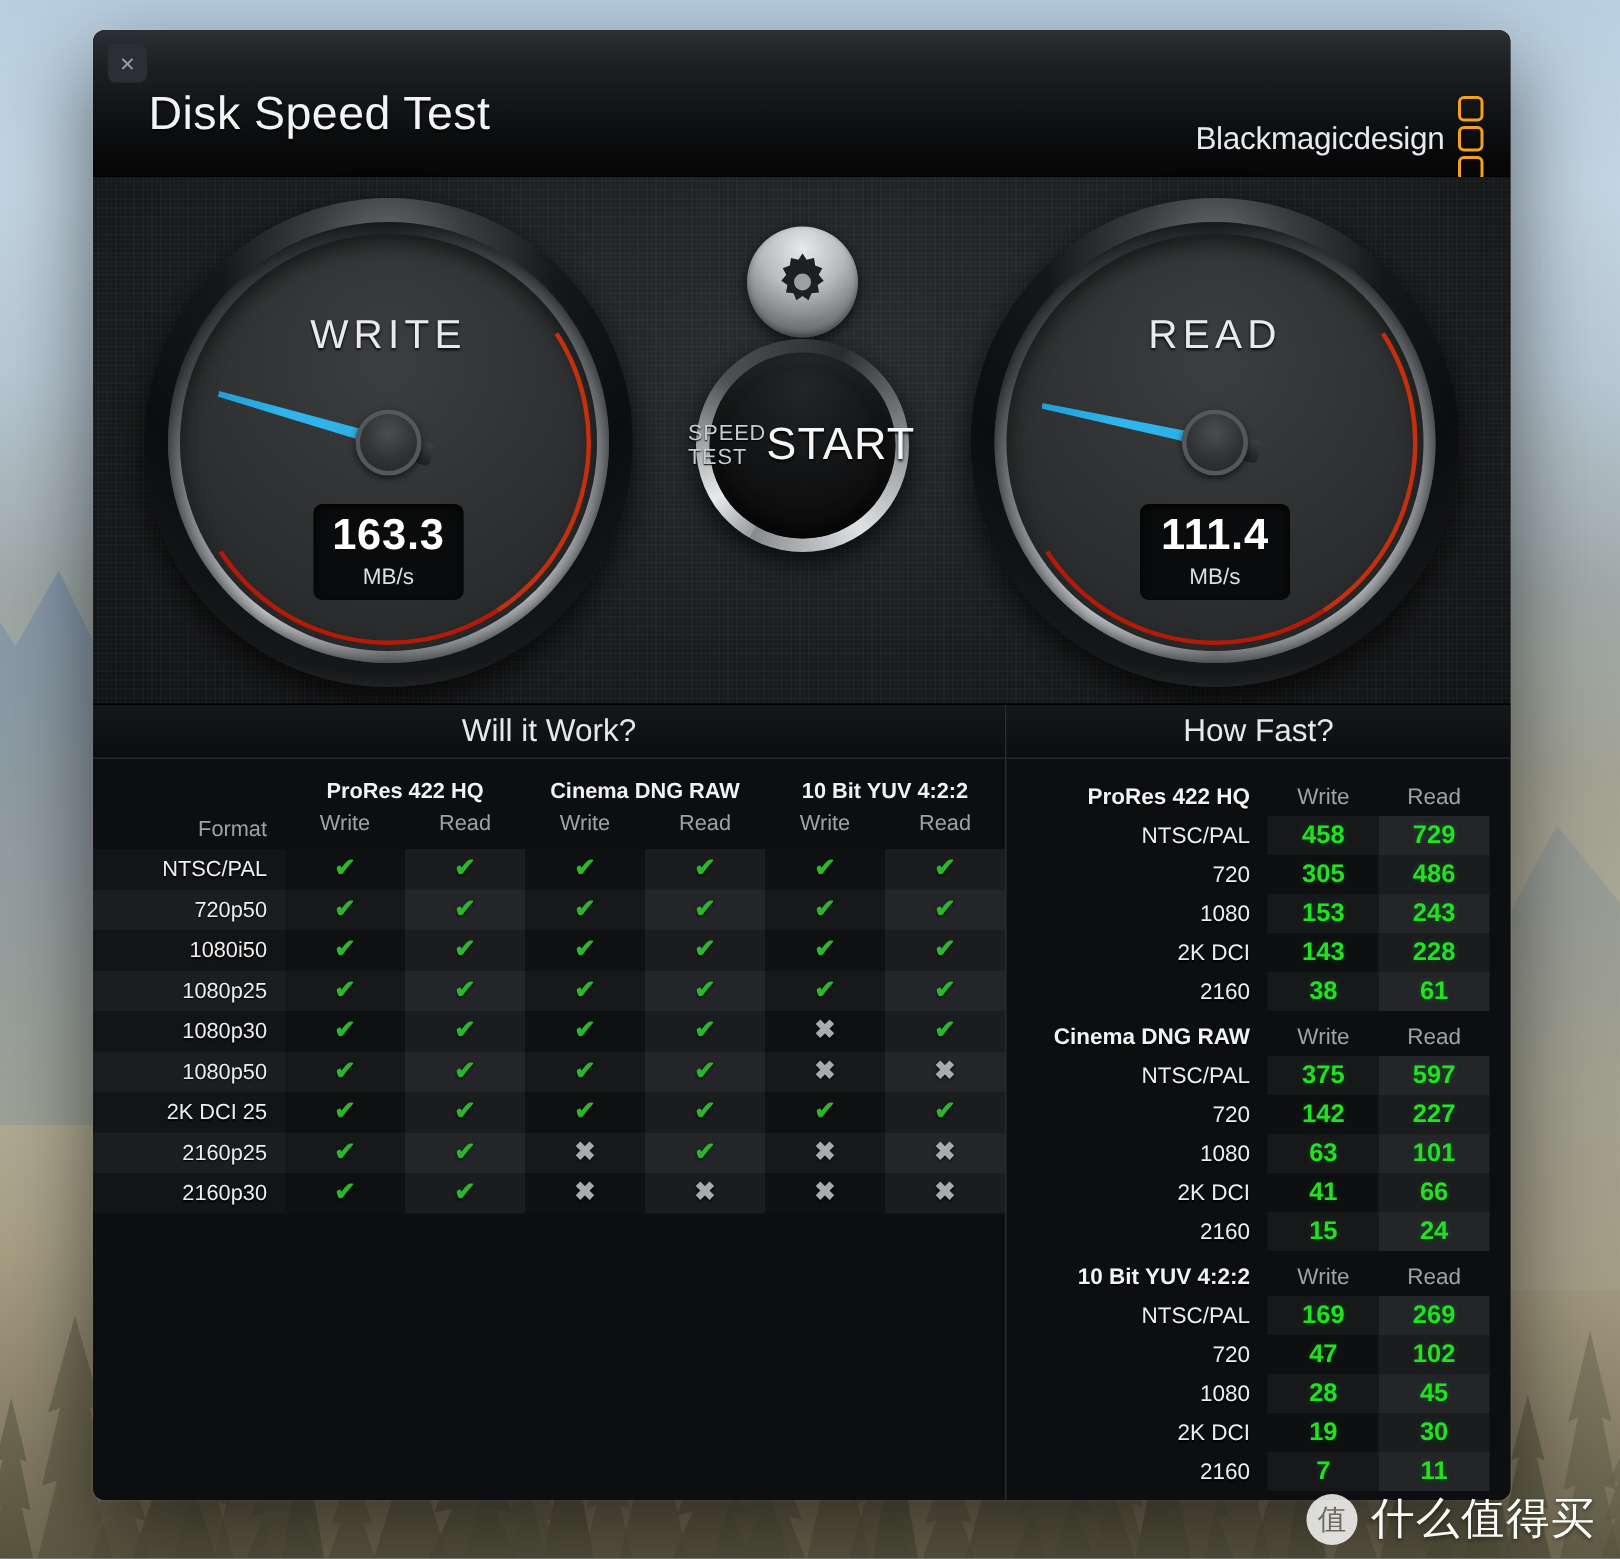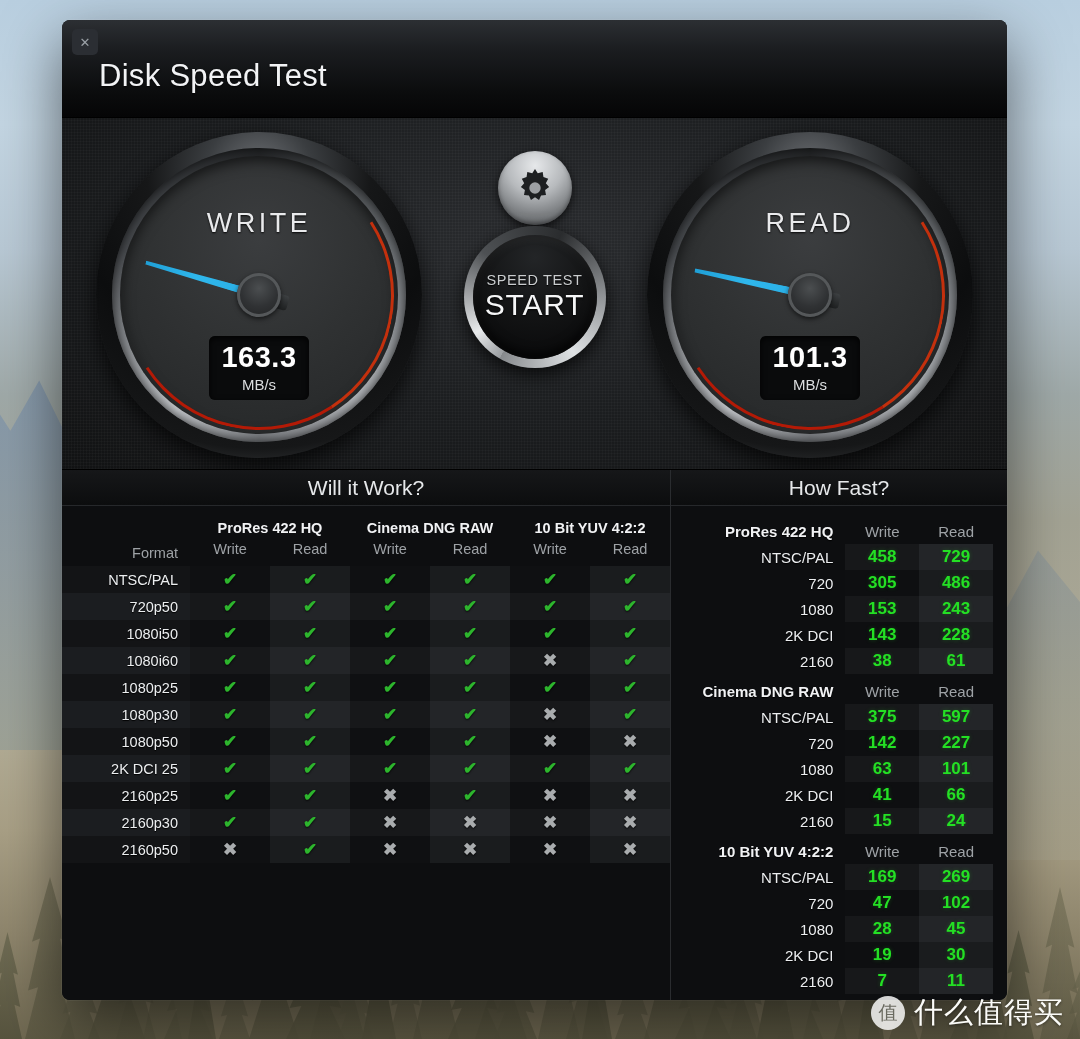--- a/index.html
+++ b/index.html
@@ -304,21 +304,21 @@
     background: conic-gradient(from 210deg, #9a9da0, #e8eaec 8%, #4e5154 28%, #2a2c2e 48%, #8d9093 66%, #dfe2e4 82%, #86898c 100%);
     box-shadow: 0 6px 18px rgba(0,0,0,.75);
     display: flex; align-items: center; justify-content: center;
     cursor: pointer;
   }
   #start-inner {
     width: 124px; height: 124px;
     border-radius: 50%;
     background: radial-gradient(circle at 50% 18%, #232527 0%, #141516 45%, #060607 100%);
     box-shadow: inset 0 3px 10px rgba(255,255,255,.07), inset 0 -4px 12px rgba(0,0,0,.9);
-    display: flex; flex-direction: column;
+    display: flex; flex-direction: row;
     align-items: center; justify-content: center;
     gap: 0;
   }
   #start-sub {
     font-size: 14.5px;
     letter-spacing: .6px;
     color: #c9ccce;
     text-shadow: 0 1px 1px #000;
   }
   #start-main {
@@ -514,20 +514,28 @@
       <div class="tree" style="width: 31px; height: 109px; left: 1003px; opacity: 0.94;"></div>
       <div class="tree" style="width: 40px; height: 152px; left: 1040px; opacity: 0.57;"></div>
       <div class="tree" style="width: 39px; height: 83px; left: 1067px; opacity: 0.68;"></div>
     </div>
 
   <div id="app-window">
 
     <div id="titlebar">
       <div id="close-button">✕</div>
       <div id="app-title">Disk Speed Test</div>
+      <div id="brand">
+        <span id="brand-text">Blackmagicdesign</span>
+        <span id="brand-mark">
+          <i></i>
+            <i></i>
+            <i></i>
+        </span>
+      </div>
     </div>
 
     <div id="gauges">
 
       <div class="gauge" id="gauge-write">
         <div class="gauge-ring"></div>
         <div class="gauge-face">
           <div class="ticks">
               <div class="tick" style="transform: rotate(50deg);"></div>
               <div class="tick" style="transform: rotate(85deg);"></div>
@@ -572,21 +580,21 @@
               <div class="redzone rz3" style="transform: rotate(284deg);"></div>
               <div class="redzone rz4" style="transform: rotate(296deg);"></div>
               <div class="redzone rz5" style="transform: rotate(308deg);"></div>
               <div class="redarc"></div>
             </div>
           <div class="gauge-label">READ</div>
           <div class="hub-tail" style="transform: rotate(372deg);"></div>
           <div class="needle" style="transform: rotate(192deg);"></div>
           <div class="hub"></div>
           <div class="readout">
-            <div class="readout-value">101.3</div>
+            <div class="readout-value">111.4</div>
             <div class="readout-unit">MB/s</div>
           </div>
         </div>
       </div>
 
       <div id="gear-button">
         <svg viewBox="0 0 24 24" aria-hidden="true">
           <path fill="#1d1f21" d="M12 1.6l1.5 2.3 2.7-.6.4 2.7 2.6 1-1.3 2.4 1.8 2.1-2.2 1.6.5 2.7-2.7.3-1.1 2.5-2.2-1.5-2.2 1.5-1.1-2.5-2.7-.3.5-2.7-2.2-1.6 1.8-2.1-1.3-2.4 2.6-1 .4-2.7 2.7.6z"></path>
           <circle cx="12" cy="12" r="3.1" fill="#9da0a3"></circle>
         </svg>
@@ -653,29 +661,20 @@
               <tr>
                 <td class="fmt">1080i50</td>
                 <td class="cell c-a"><span class="mark ok">✔</span></td>
                 <td class="cell c-b"><span class="mark ok">✔</span></td>
                 <td class="cell c-a"><span class="mark ok">✔</span></td>
                 <td class="cell c-b"><span class="mark ok">✔</span></td>
                 <td class="cell c-a"><span class="mark ok">✔</span></td>
                 <td class="cell c-b"><span class="mark ok">✔</span></td>
               </tr>
               <tr>
-                <td class="fmt">1080i60</td>
-                <td class="cell c-a"><span class="mark ok">✔</span></td>
-                <td class="cell c-b"><span class="mark ok">✔</span></td>
-                <td class="cell c-a"><span class="mark ok">✔</span></td>
-                <td class="cell c-b"><span class="mark ok">✔</span></td>
-                <td class="cell c-a"><span class="mark no">✖</span></td>
-                <td class="cell c-b"><span class="mark ok">✔</span></td>
-              </tr>
-              <tr>
                 <td class="fmt">1080p25</td>
                 <td class="cell c-a"><span class="mark ok">✔</span></td>
                 <td class="cell c-b"><span class="mark ok">✔</span></td>
                 <td class="cell c-a"><span class="mark ok">✔</span></td>
                 <td class="cell c-b"><span class="mark ok">✔</span></td>
                 <td class="cell c-a"><span class="mark ok">✔</span></td>
                 <td class="cell c-b"><span class="mark ok">✔</span></td>
               </tr>
               <tr>
                 <td class="fmt">1080p30</td>
@@ -709,29 +708,20 @@
                 <td class="cell c-a"><span class="mark ok">✔</span></td>
                 <td class="cell c-b"><span class="mark ok">✔</span></td>
                 <td class="cell c-a"><span class="mark no">✖</span></td>
                 <td class="cell c-b"><span class="mark ok">✔</span></td>
                 <td class="cell c-a"><span class="mark no">✖</span></td>
                 <td class="cell c-b"><span class="mark no">✖</span></td>
               </tr>
               <tr>
                 <td class="fmt">2160p30</td>
                 <td class="cell c-a"><span class="mark ok">✔</span></td>
-                <td class="cell c-b"><span class="mark ok">✔</span></td>
-                <td class="cell c-a"><span class="mark no">✖</span></td>
-                <td class="cell c-b"><span class="mark no">✖</span></td>
-                <td class="cell c-a"><span class="mark no">✖</span></td>
-                <td class="cell c-b"><span class="mark no">✖</span></td>
-              </tr>
-              <tr>
-                <td class="fmt">2160p50</td>
-                <td class="cell c-a"><span class="mark no">✖</span></td>
                 <td class="cell c-b"><span class="mark ok">✔</span></td>
                 <td class="cell c-a"><span class="mark no">✖</span></td>
                 <td class="cell c-b"><span class="mark no">✖</span></td>
                 <td class="cell c-a"><span class="mark no">✖</span></td>
                 <td class="cell c-b"><span class="mark no">✖</span></td>
               </tr>
             </tbody>
         </table>
       </div>
 

